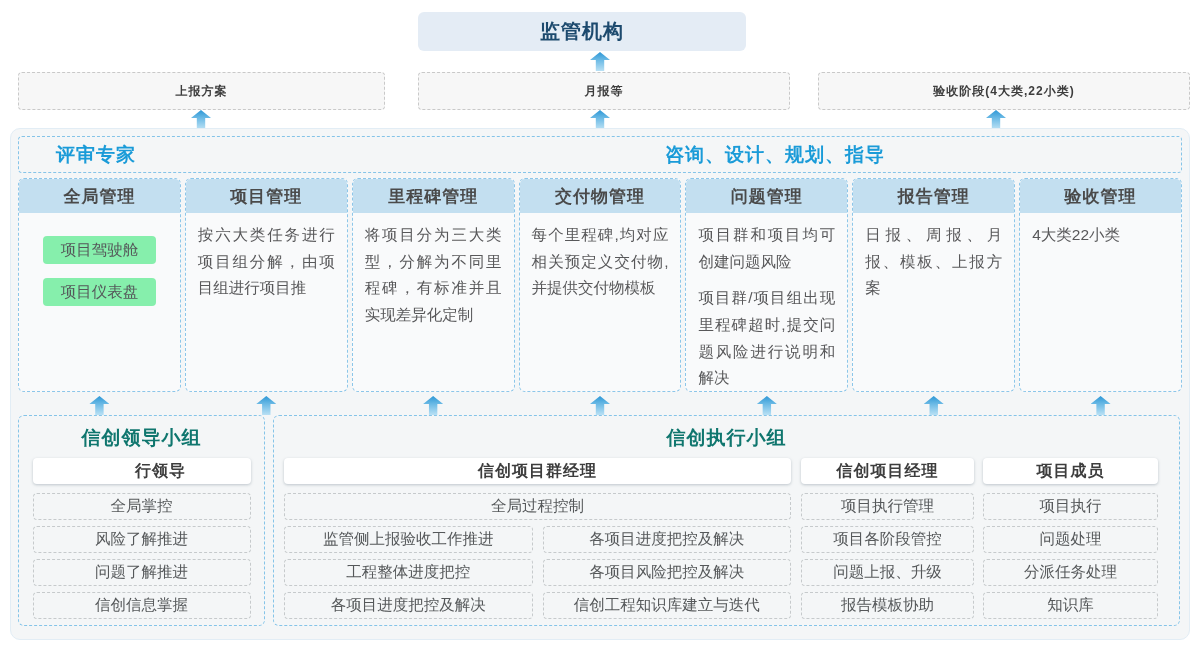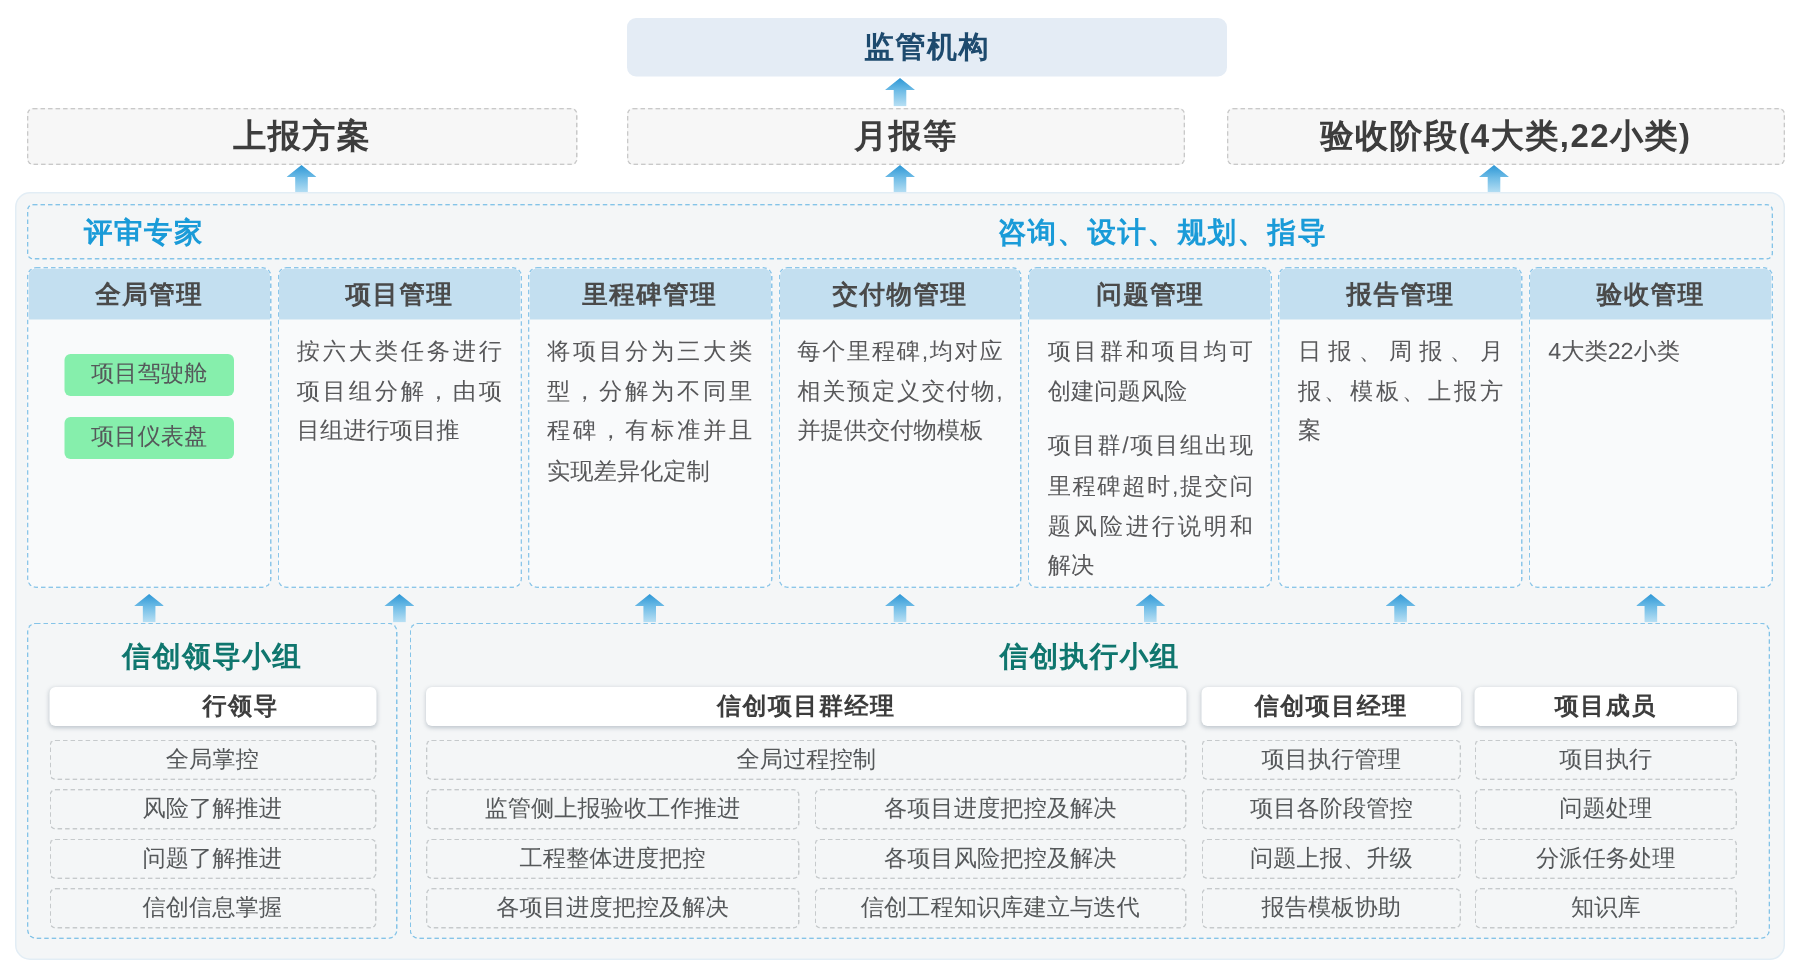--- a/index.html
+++ b/index.html
@@ -2,32 +2,32 @@
 <html><head>
 <meta charset="utf-8">
 <style>
   * { margin:0; padding:0; box-sizing:border-box; }
   html,body { background:#ffffff; }
   body { font-family:"Liberation Sans","DejaVu Sans",sans-serif; }
   .canvas { position:relative; width:1200px; height:650px; background:#ffffff; overflow:hidden; }
 
   
   .top-box {
-    position:absolute; left:418px; top:12px; width:400px; height:39px;
+    position:absolute; left:418px; top:12px; width:328px; height:39px;
     background:#e4ecf5; border-radius:6px;
     display:flex; align-items:center; justify-content:center;
     font-size:20px; font-weight:bold; color:#1d4a6e; letter-spacing:1px;
   }
 
   
   .report-box {
     position:absolute; top:72px; height:38px;
     background:#f7f7f7; border:1px dashed #c9c9c9; border-radius:4px;
     display:flex; align-items:center; justify-content:center;
-    font-size:22px; font-weight:bold; color:#3d3d3d; letter-spacing:1px;
+    font-size:12px; font-weight:bold; color:#3d3d3d; letter-spacing:1px;
   }
   .report-a { left:18px;  width:367px; }
   .report-b { left:418px; width:372px; }
   .report-c { left:818px; width:372px;justify-content:center; }
 
   
   .arrow-up {
     width:20px; height:19px;
     background:linear-gradient(180deg,#2d97d6 0%,#6fbce6 45%,#b9e0f4 100%);
     clip-path:polygon(50% 0,100% 42%,71% 42%,71% 100%,29% 100%,29% 42%,0 42%);

